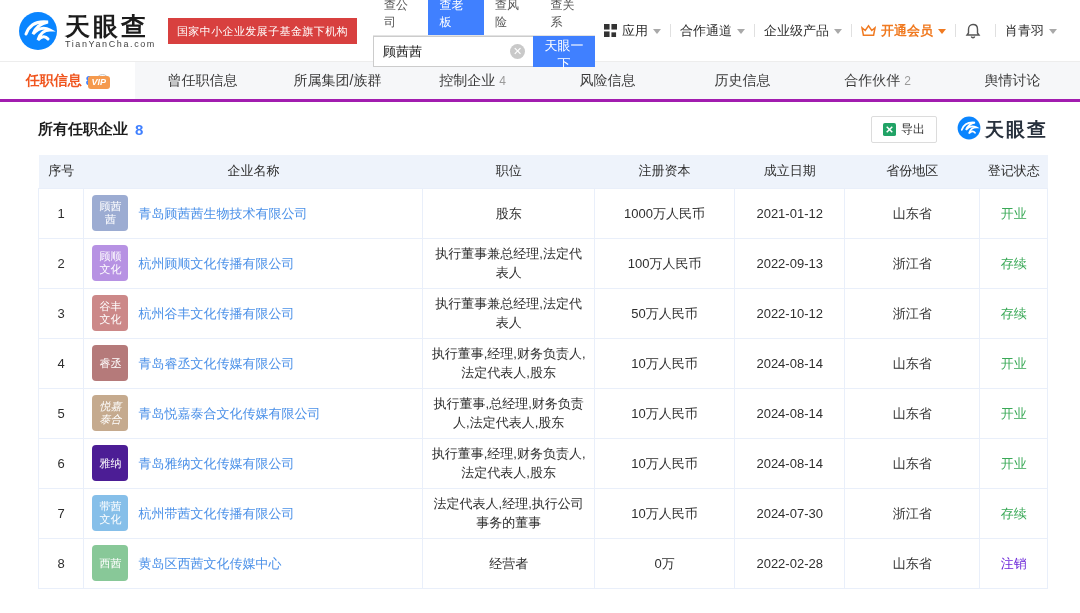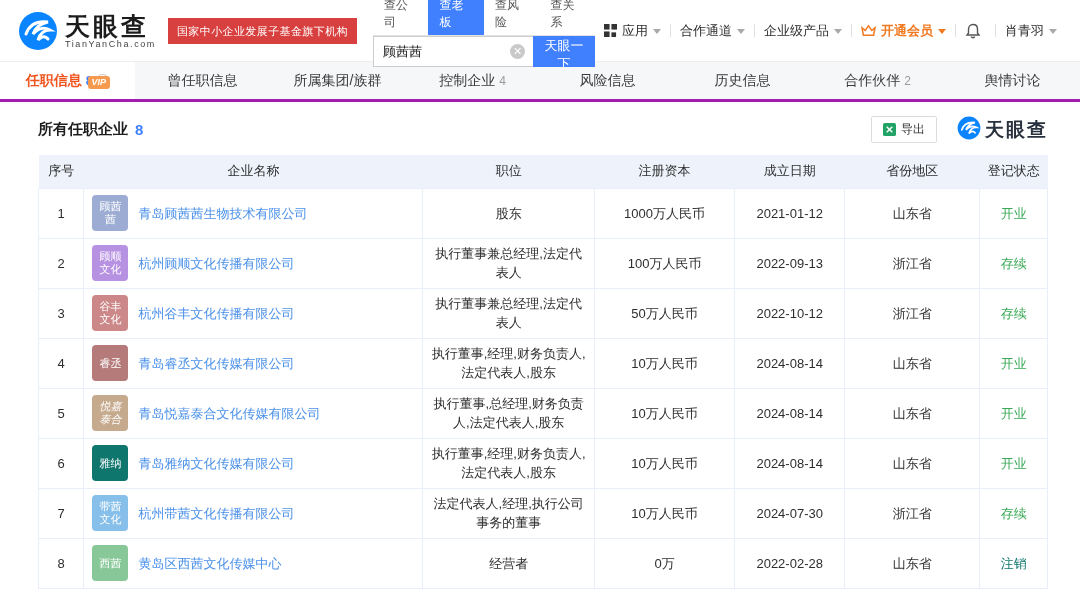--- a/index.html
+++ b/index.html
@@ -56,21 +56,21 @@
   
   table { width:100%; border-collapse:collapse; font-size:13px; table-layout:fixed; }
   thead th { background:#eef3fb; font-weight:normal; color:#2e2e2e; height:33px; border:none;margin-top:28px; }
   tbody td { border:1px solid #e9effa; height:50px; text-align:center; color:#2e2e2e; padding:4px 8px; line-height:19px; }
   tbody tr td:first-child { border-left:1px solid #e9effa; }
   .company-cell { text-align:left; }
   .company-inner { display:flex; align-items:center; }
   .avatar { width:36px; height:36px; min-width:36px; border-radius:4px; color:#fff; font-size:11px; line-height:13px; display:flex; flex-direction:column; align-items:center; justify-content:center; margin-right:10px; }
   .company-link { color:#4a90e8; text-decoration:none; cursor:pointer; }
   .status-green { color:#3aa957; }
-  .status-red { color:#0f766e; }
+  .status-red { color:#6d28d9; }
 </style>
 </head>
 <body>
 
 <div class="header">
   <div class="logo">
     <span>
       <svg width="40" height="40" viewBox="0 0 40 40">
         <circle cx="20" cy="20" r="19" fill="#0a85ff"></circle>
         <path d="M8 23 Q13 9 30 11 Q19 13 15 23 Q23 14 32 19 Q23 19 20 29 Q26 23 30 28" stroke="#fff" fill="none" stroke-width="3" stroke-linecap="round"></path>
@@ -300,21 +300,21 @@
           <td>执行董事,总经理,财务负责人,法定代表人,股东</td>
           <td>10万人民币</td>
           <td>2024-08-14</td>
           <td>山东省</td>
           <td><span class="status-green">开业</span></td>
         </tr>
         <tr>
           <td>6</td>
           <td class="company-cell">
             <div class="company-inner">
-              <div class="avatar" style="background: #0f766e;">
+              <div class="avatar" style="background: #4c1d95;">
                 <div>雅纳</div>
               </div>
               <a class="company-link">青岛雅纳文化传媒有限公司</a>
             </div>
           </td>
           <td>执行董事,经理,财务负责人,法定代表人,股东</td>
           <td>10万人民币</td>
           <td>2024-08-14</td>
           <td>山东省</td>
           <td><span class="status-green">开业</span></td>

